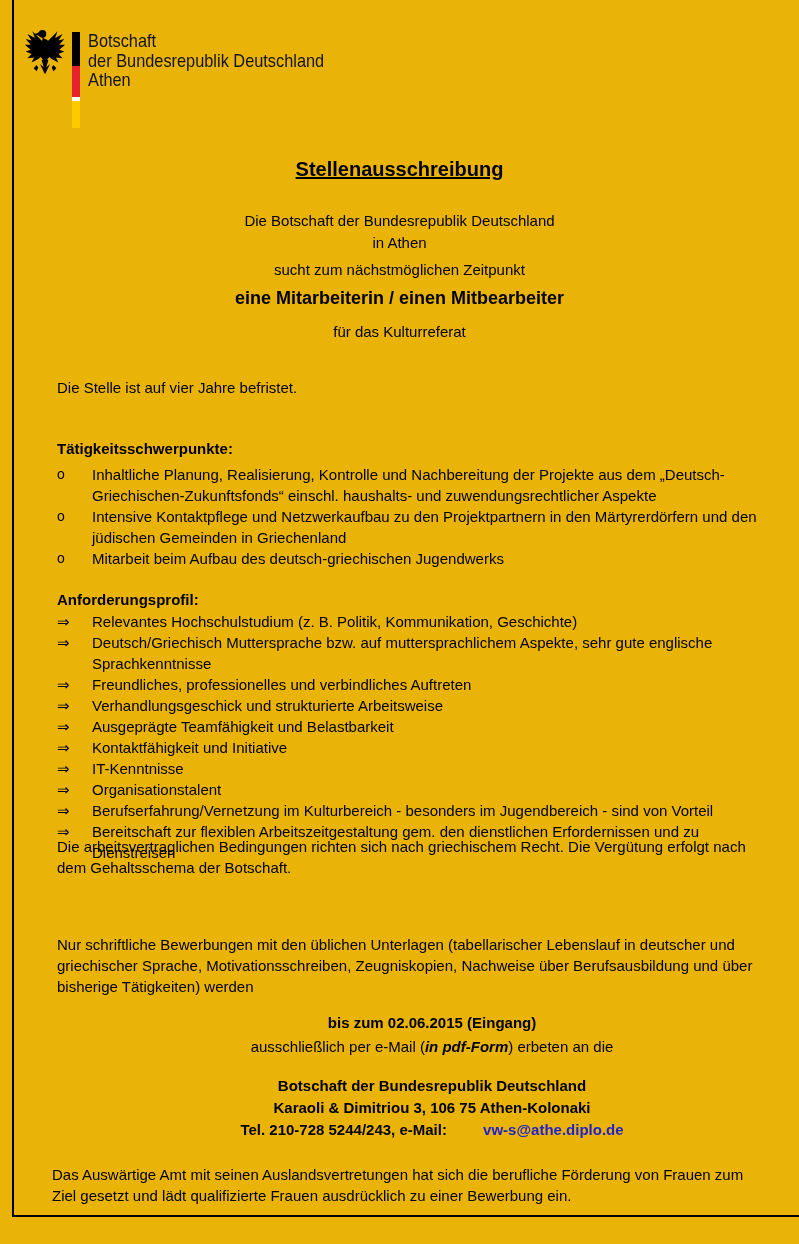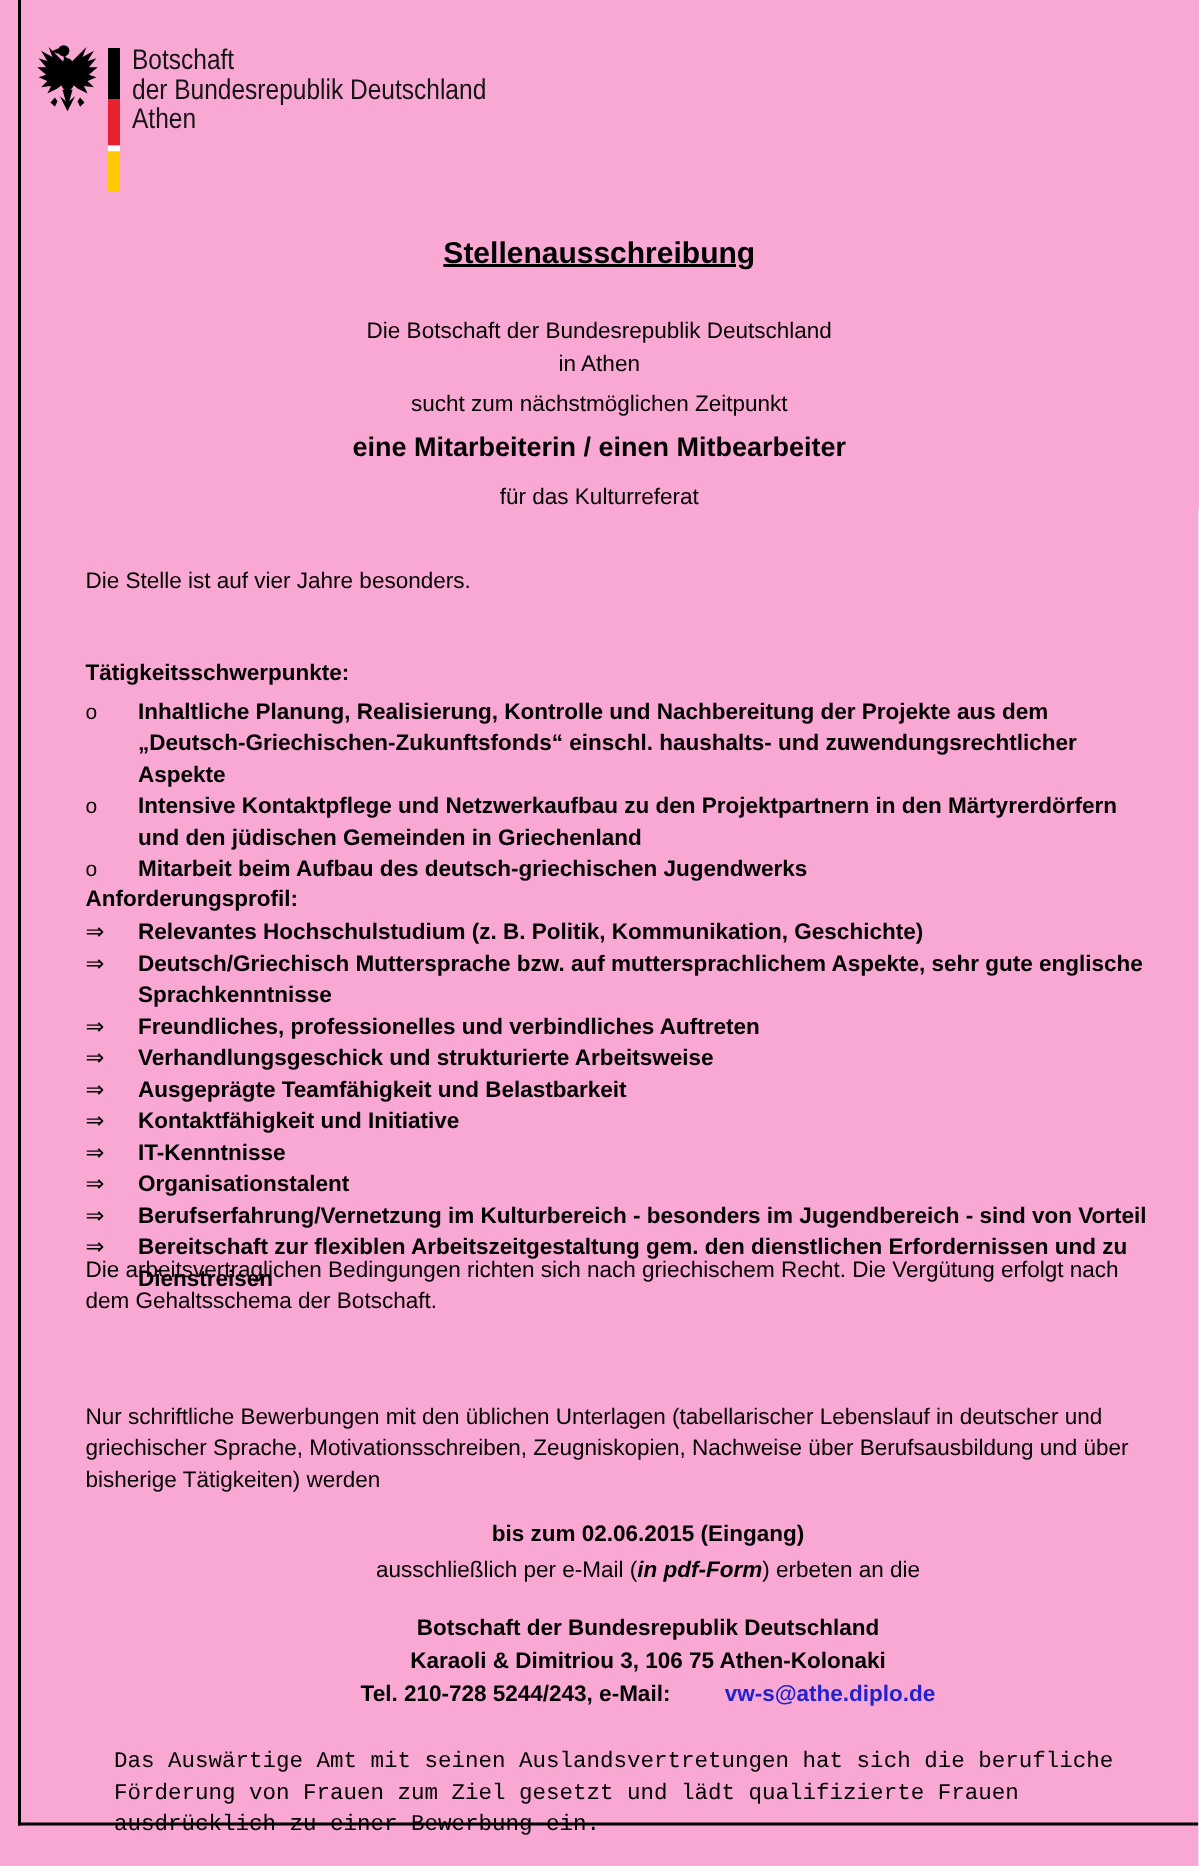--- a/index.html
+++ b/index.html
@@ -1,19 +1,19 @@
 <!DOCTYPE html>
 <html lang="de"><head>
 <meta charset="utf-8">
 <style>
   html,body{margin:0;padding:0;background:#ffffff;}
   .page{
     position:relative;
     width:799px;height:1244px;
-    background:#f9a8d4;
+    background:#eab308;
     font-family:"Liberation Sans",sans-serif;
     color:#000;
     overflow:hidden;
   }
   .abs{position:absolute;}
   
   .left-border{left:12px;top:0;width:2px;height:1217px;background:#000;}
   .bottom-rule{left:12px;top:1215px;width:787px;height:2px;background:#000;}
   
   .logo-eagle{left:24px;top:28px;width:42px;height:47px;}
@@ -34,28 +34,28 @@
   .intro-line{font-size:15px;}
   .intro-bold{font-size:18px;font-weight:bold;}
   
   .body-text{font-size:15px;line-height:21px;}
   .para{left:57px;width:714px;}
   .heading{left:57px;font-size:15px;font-weight:bold;}
   .list{left:57px;width:716px;}
   .list-item{display:flex;}
   .list-marker{flex:0 0 35px;font-size:14px;}
   .arrow-marker{font-size:15px;}
-  .list-text{flex:1 1 auto;font-weight:bold;}
+  .list-text{flex:1 1 auto;}
   
   .center-ind{left:62px;width:740px;text-align:center;}
   .bold15{font-size:15px;font-weight:bold;}
   .addr-block{line-height:22px;}
   .email-link{color:#2222cc;font-weight:bold;cursor:pointer;margin-left:32px;}
   .pdf-em{font-weight:bold;font-style:italic;}
-  .footer-para{left:76px;width:704px;font-family:Liberation Mono, monospace;}
+  .footer-para{left:52px;width:704px;}
 </style>
 </head>
 <body>
 
 <div class="page">
 
   <div class="abs left-border"></div>
   <div class="abs bottom-rule"></div>
 
   <div class="abs logo-eagle">
@@ -87,21 +87,21 @@
   </div>
 
   <div class="abs center doc-title">Stellenausschreibung</div>
 
   <div class="abs center intro-line" style="top:212px">Die Botschaft der Bundesrepublik Deutschland</div>
   <div class="abs center intro-line" style="top:234px">in Athen</div>
   <div class="abs center intro-line" style="top:261px">sucht zum nächstmöglichen Zeitpunkt</div>
   <div class="abs center intro-bold" style="top:288px">eine Mitarbeiterin / einen Mitbearbeiter</div>
   <div class="abs center intro-line" style="top:323px">für das Kulturreferat</div>
 
-  <div class="abs para body-text" style="top:377px">Die Stelle ist auf vier Jahre besonders.</div>
+  <div class="abs para body-text" style="top:377px">Die Stelle ist auf vier Jahre befristet.</div>
 
   <div class="abs heading" style="top:440px">Tätigkeitsschwerpunkte:</div>
   <div class="abs list body-text" style="top:464px">
     <div class="list-item">
       <span class="list-marker">o</span>
       <span class="list-text">Inhaltliche Planung, Realisierung, Kontrolle und Nachbereitung der Projekte aus dem „Deutsch-Griechischen-Zukunftsfonds“ einschl. haushalts- und zuwendungsrechtlicher Aspekte</span>
     </div>
     <div class="list-item">
       <span class="list-marker">o</span>
       <span class="list-text">Intensive Kontaktpflege und Netzwerkaufbau zu den Projektpartnern in den Märtyrerdörfern und den jüdischen Gemeinden in Griechenland</span>

